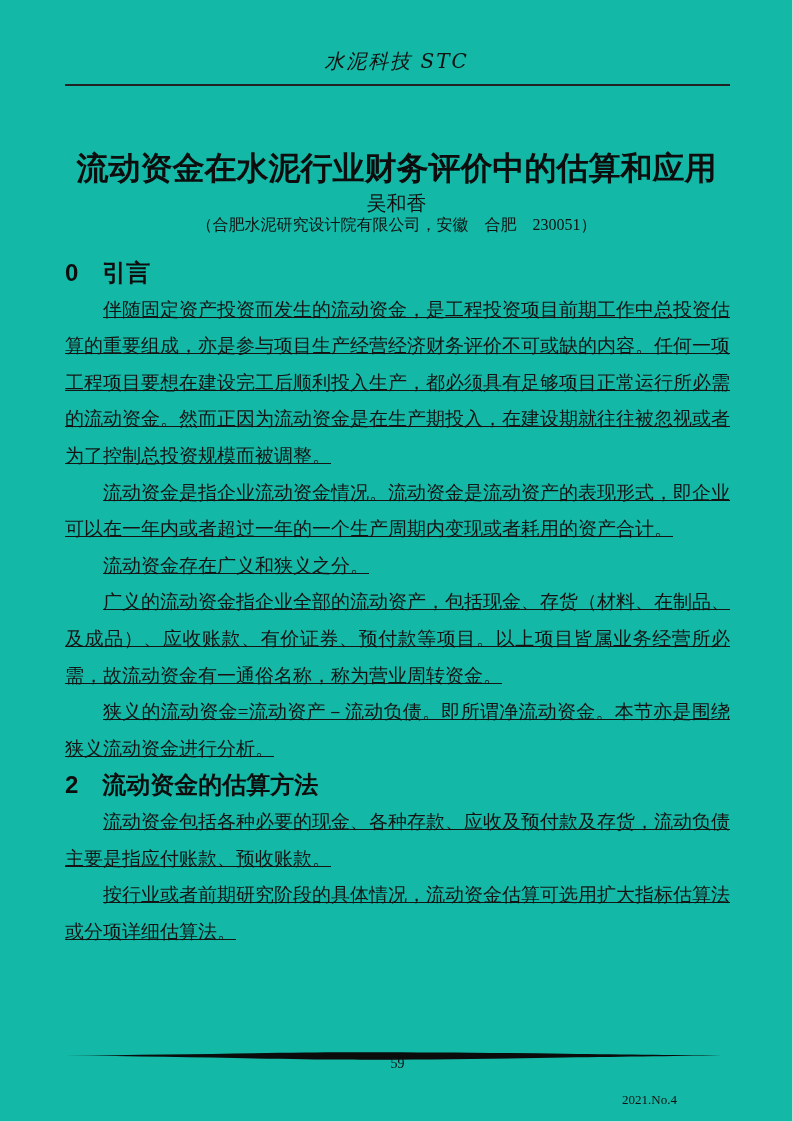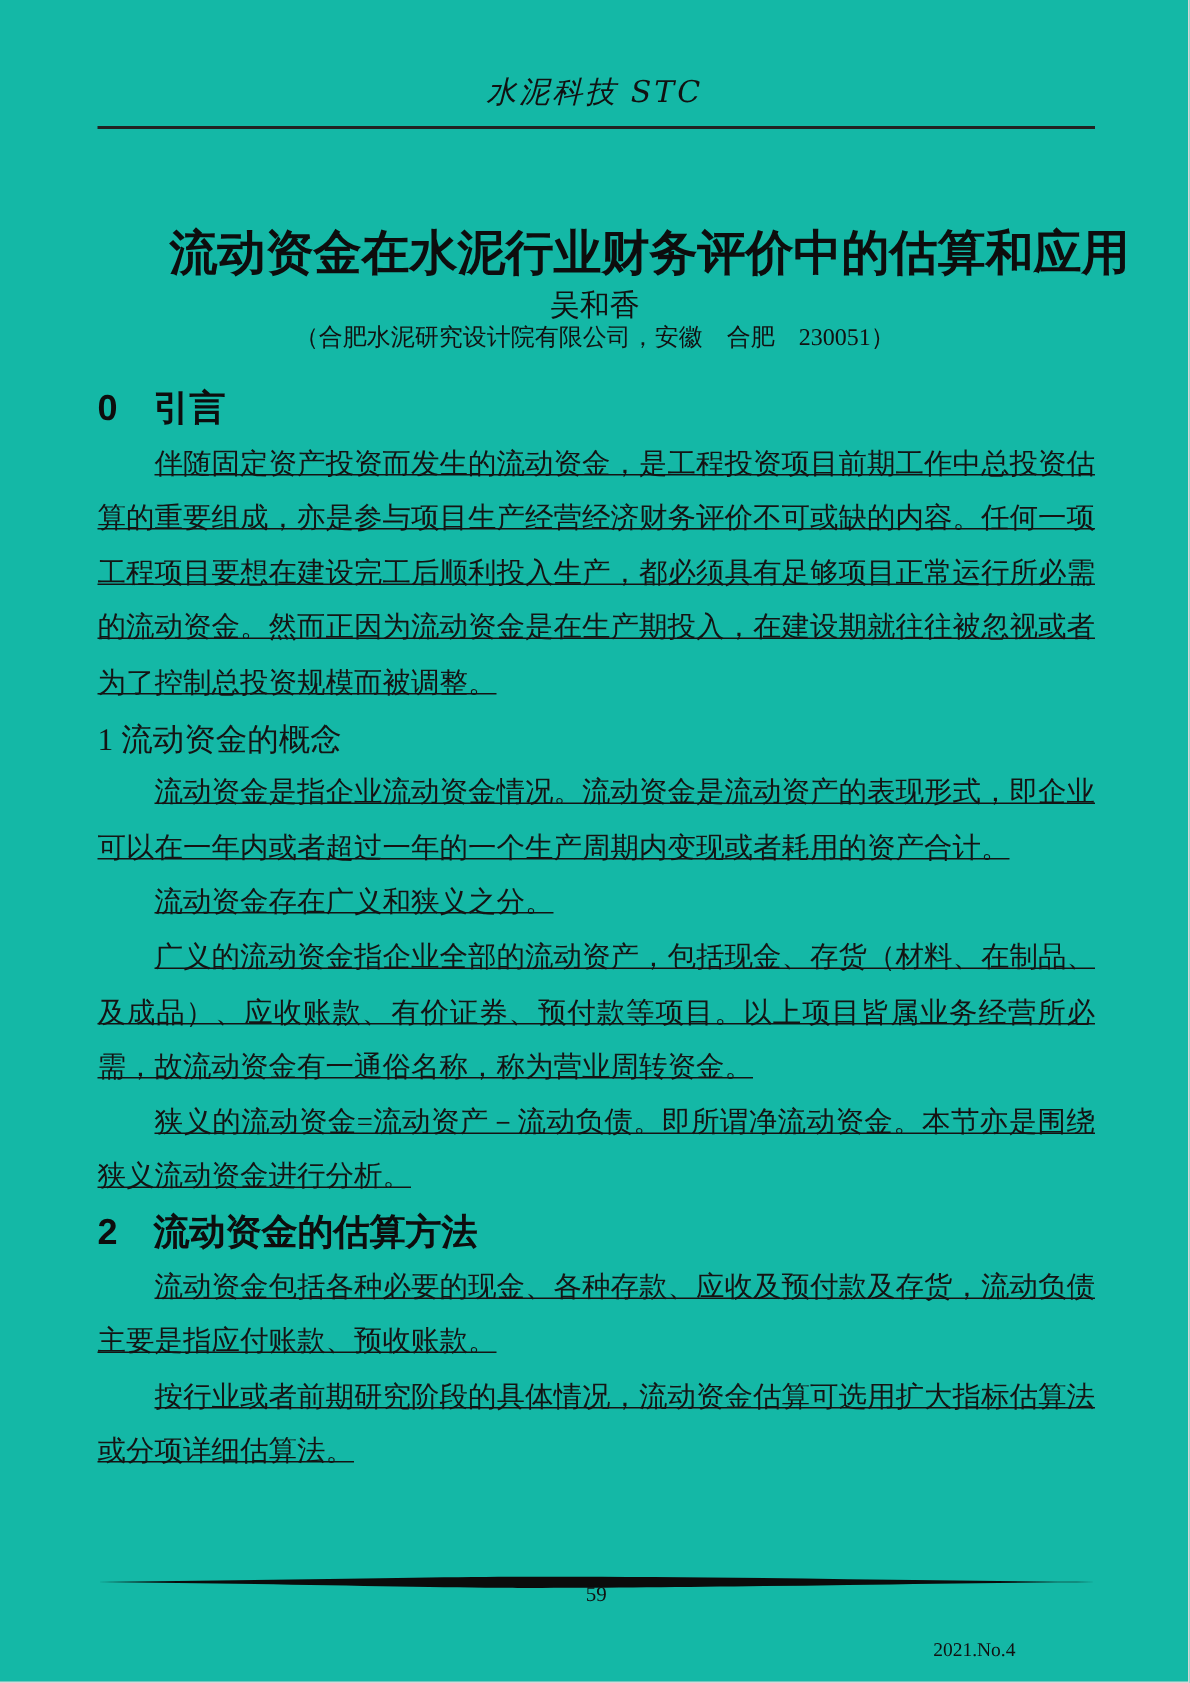--- a/index.html
+++ b/index.html
@@ -23,21 +23,21 @@
     letter-spacing:2px;
     color:#111;
   }
   .head-rule{
     position:absolute;left:65px;top:84px;width:665px;height:2px;
     background:#222;
   }
   
   .title{
     position:absolute;left:40px;top:126px;width:713px;
-    text-align:right;
+    text-align:center;
     font-family:"Liberation Sans","DejaVu Sans",sans-serif;
     font-weight:bold;
     font-size:32px;
     letter-spacing:0px;
     color:#0d0d0d;
     white-space:nowrap;
   }
   .author{
     position:absolute;left:0;top:190px;width:100%;
     text-align:center;
@@ -108,21 +108,20 @@
 
   <h1 class="title">流动资金在水泥行业财务评价中的估算和应用</h1>
   <div class="author">吴和香</div>
   <div class="affiliation">（合肥水泥研究设计院有限公司，安徽　合肥　230051）</div>
 
   <div class="body">
 
     <h2 class="sec-heading h-bold">0　引言</h2>
     <p>伴随固定资产投资而发生的流动资金，是工程投资项目前期工作中总投资估算的重要组成，亦是参与项目生产经营经济财务评价不可或缺的内容。任何一项工程项目要想在建设完工后顺利投入生产，都必须具有足够项目正常运行所必需的流动资金。然而正因为流动资金是在生产期投入，在建设期就往往被忽视或者为了控制总投资规模而被调整。</p>
 
-    <h2 class="sec-heading h-song">1 流动资金的概念</h2>
     <p>流动资金是指企业流动资金情况。流动资金是流动资产的表现形式，即企业可以在一年内或者超过一年的一个生产周期内变现或者耗用的资产合计。</p>
     <p>流动资金存在广义和狭义之分。</p>
     <p>广义的流动资金指企业全部的流动资产，包括现金、存货（材料、在制品、及成品）、应收账款、有价证券、预付款等项目。以上项目皆属业务经营所必需，故流动资金有一通俗名称，称为营业周转资金。</p>
     <p>狭义的流动资金=流动资产－流动负债。即所谓净流动资金。本节亦是围绕狭义流动资金进行分析。</p>
 
     <h2 class="sec-heading h-bold">2　流动资金的估算方法</h2>
     <p>流动资金包括各种必要的现金、各种存款、应收及预付款及存货，流动负债主要是指应付账款、预收账款。</p>
     <p>按行业或者前期研究阶段的具体情况，流动资金估算可选用扩大指标估算法或分项详细估算法。</p>
 
   </div>

